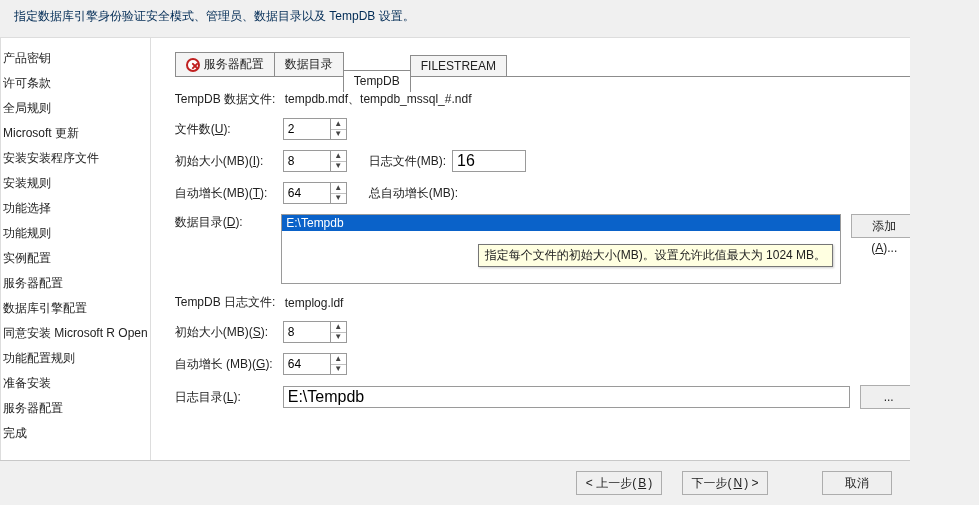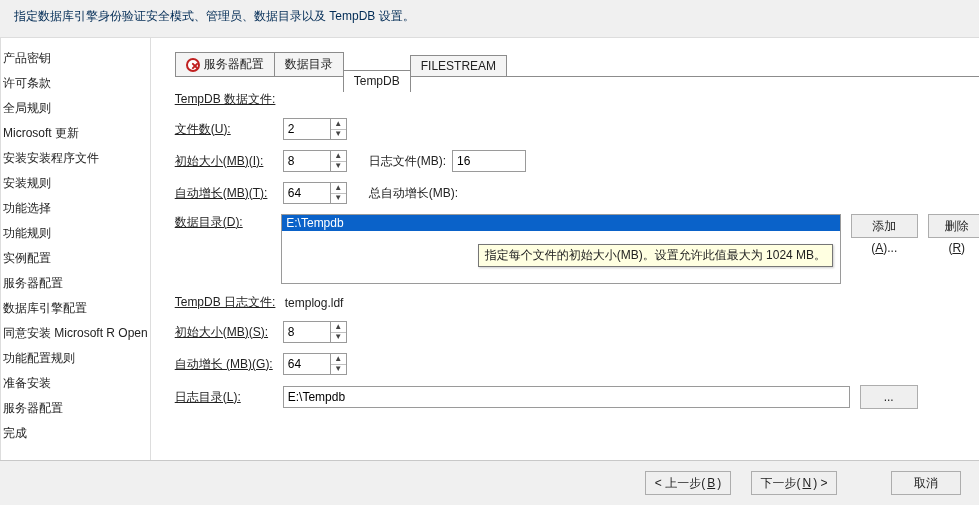--- a/index.html
+++ b/index.html
@@ -1,19 +1,19 @@
 <!DOCTYPE html>
 <html><head>
 <meta charset="utf-8">
 <style>
 * { box-sizing: border-box; margin: 0; padding: 0; }
 body { font-family: "Microsoft YaHei", "Segoe UI", sans-serif; font-size: 12px;
   background: #f0f0f0; color: #222; overflow: hidden; }
 
-.window { width: 979px; height: 505px; background: #f0f0f0; display: flex;
+.window { width: 910px; height: 505px; background: #f0f0f0; display: flex;
   flex-direction: column; }
 .topbar { padding: 8px 14px 12px 14px; color: #002b55; }
 .mainrow { flex: 1; display: flex; overflow: hidden; }
 
 .sidebar { width: 186px; background: #fff; border-top: 1px solid #ddd;
   border-right: 1px solid #ddd; padding-top: 8px; border-left:1px solid #ddd;}
 .sidebar .navitem { padding: 4px 2px 4px 2px; cursor: default; white-space: nowrap; }
 .sidebar .navitem.active { font-weight: normal; }
 
 .content { flex: 1; background: #fff; border-top: 1px solid #ddd; padding: 14px 12px 0 24px;
@@ -25,31 +25,31 @@
 .tab.active { background: #fff; position: relative; top: 16px; padding-bottom: 4px; }
 .tab-icon { display:inline-block; width:14px; height:14px; border-radius:50%;
   background:#fff; border:2px solid #c02020; position:relative; }
 .tab-icon::before, .tab-icon::after { content:""; position:absolute; left:3px; top:5.5px;
   width:8px; height:2px; background:#c02020; border-radius:1px; }
 .tab-icon::before { transform:rotate(45deg); }
 .tab-icon::after  { transform:rotate(-45deg); }
 
 .form { margin-top: 14px; position:relative; }
 .row { display: flex; align-items: center; margin-bottom: 10px; }
-.lbl { width: 108px; white-space: nowrap; text-decoration: underline; }
+.lbl { width: 108px; white-space: nowrap; }
 
 .spin { display:inline-flex; border:1px solid #9a9a9a; height:22px; background:#fff; }
 .spin input { border:none; width:46px; padding:0 4px; font-size:12px; outline:none; }
 .spin .arrows { width:16px; border-left:1px solid #9a9a9a; display:flex; flex-direction:column; }
 .spin .arrows div { flex:1; display:flex; align-items:center; justify-content:center;
   font-size:8px; line-height:1; color:#444; }
 .spin .arrows div + div { border-top:1px solid #c0c0c0; }
 
 .textfld { border:1px solid #9a9a9a; height:22px; background:#fff; padding:0 4px;
-  font-size:12px; }
+  font-size:16px; }
 .readonly { display:inline-flex; align-items:center; }
 
 .listbox { border:1px solid #9a9a9a; background:#fff; width:567px; height:70px;
   font-size:12px; }
 .listbox .item { padding:1px 4px; }
 .listbox .item.selected { background:#0a62c9; color:#fff; }
 
 .sidebtn { display:inline-block; min-width:58px; height:24px; border:1px solid #adadad;
   background:#efefef; padding:0 8px; font-size:12px; text-align:center; line-height:22px; }
 
@@ -105,20 +105,21 @@
           </div>
           <div class="tab">
             <span>FILESTREAM</span>
           </div>
         </div>
 
       <div class="form">
 
         <div class="row">
           <span class="lbl">TempDB 数据文件:</span>
+          <span style="margin-left:2px;">tempdb.mdf、tempdb_mssql_#.ndf</span>
         </div>
 
         <div class="row">
           <span class="lbl">
             文件数(<u>U</u>):
           </span>
           <span class="spin">
             <input value="2" style="">
             <span class="arrows">
               <div>▲</div>

